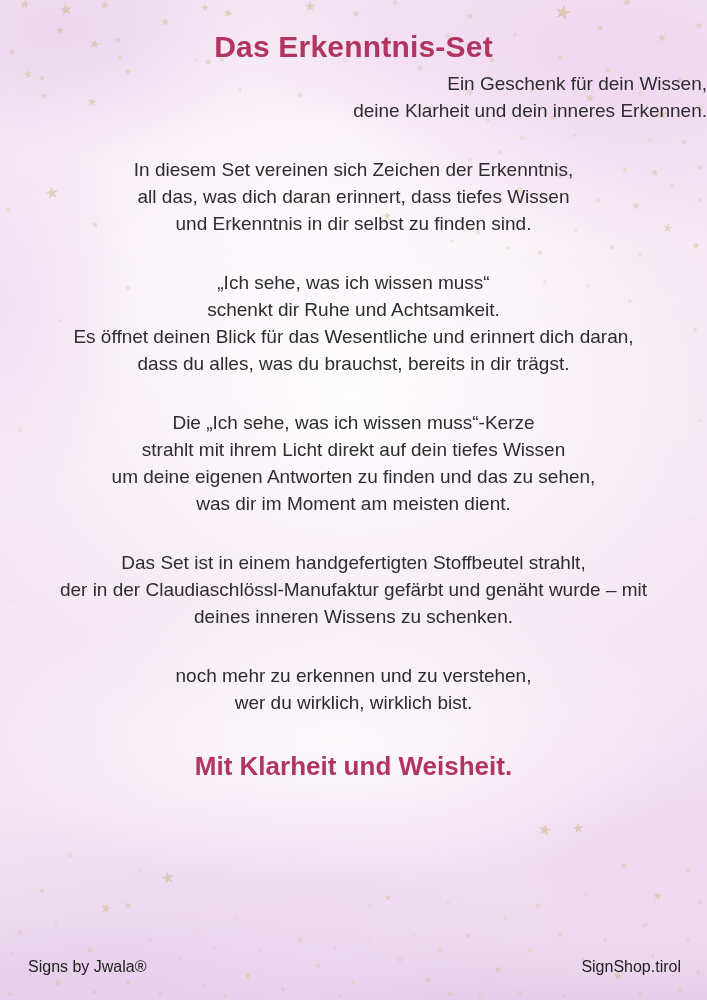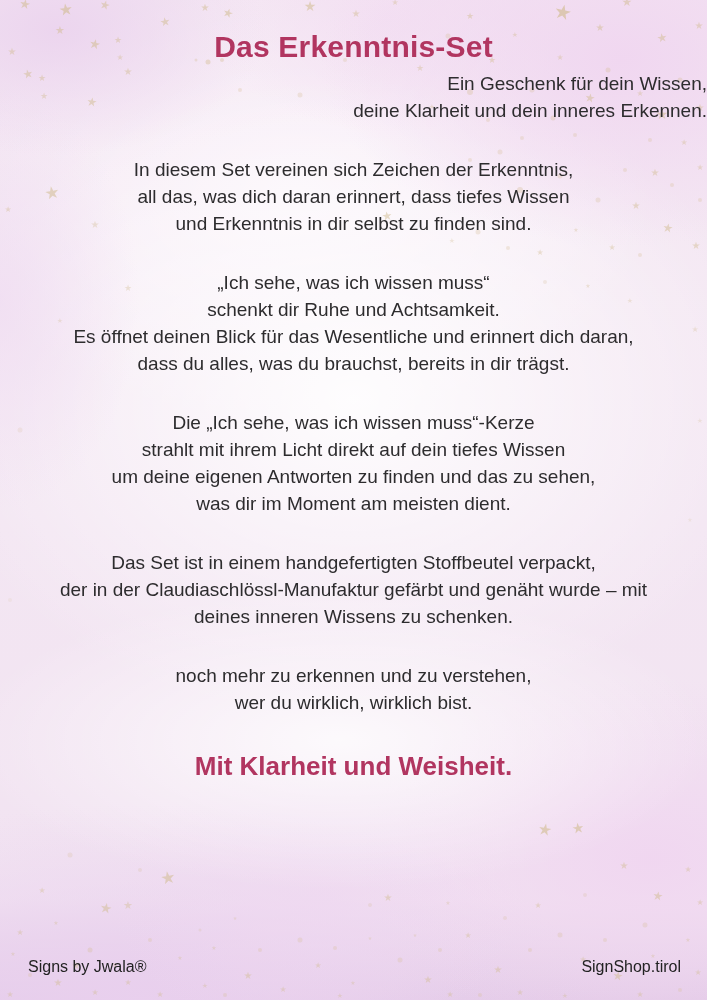--- a/index.html
+++ b/index.html
@@ -270,21 +270,21 @@
           <div class="line">Es öffnet deinen Blick für das Wesentliche und erinnert dich daran,</div>
           <div class="line">dass du alles, was du brauchst, bereits in dir trägst.</div>
         </div>
         <div class="paragraph">
           <div class="line">Die „Ich sehe, was ich wissen muss“-Kerze</div>
           <div class="line">strahlt mit ihrem Licht direkt auf dein tiefes Wissen</div>
           <div class="line">um deine eigenen Antworten zu finden und das zu sehen,</div>
           <div class="line">was dir im Moment am meisten dient.</div>
         </div>
         <div class="paragraph">
-          <div class="line">Das Set ist in einem handgefertigten Stoffbeutel verpackt,</div>
+          <div class="line">Das Set ist in einem handgefertigten Stoffbeutel strahlt,</div>
           <div class="line">der in der Claudiaschlössl-Manufaktur gefärbt und genäht wurde – mit</div>
           <div class="line">deines inneren Wissens zu schenken.</div>
         </div>
         <div class="paragraph">
           <div class="line">noch mehr zu erkennen und zu verstehen,</div>
           <div class="line">wer du wirklich, wirklich bist.</div>
         </div>
       </div>
 
     <div class="closing" style="color: rgb(177, 53, 96);">Mit Klarheit und Weisheit.</div>

